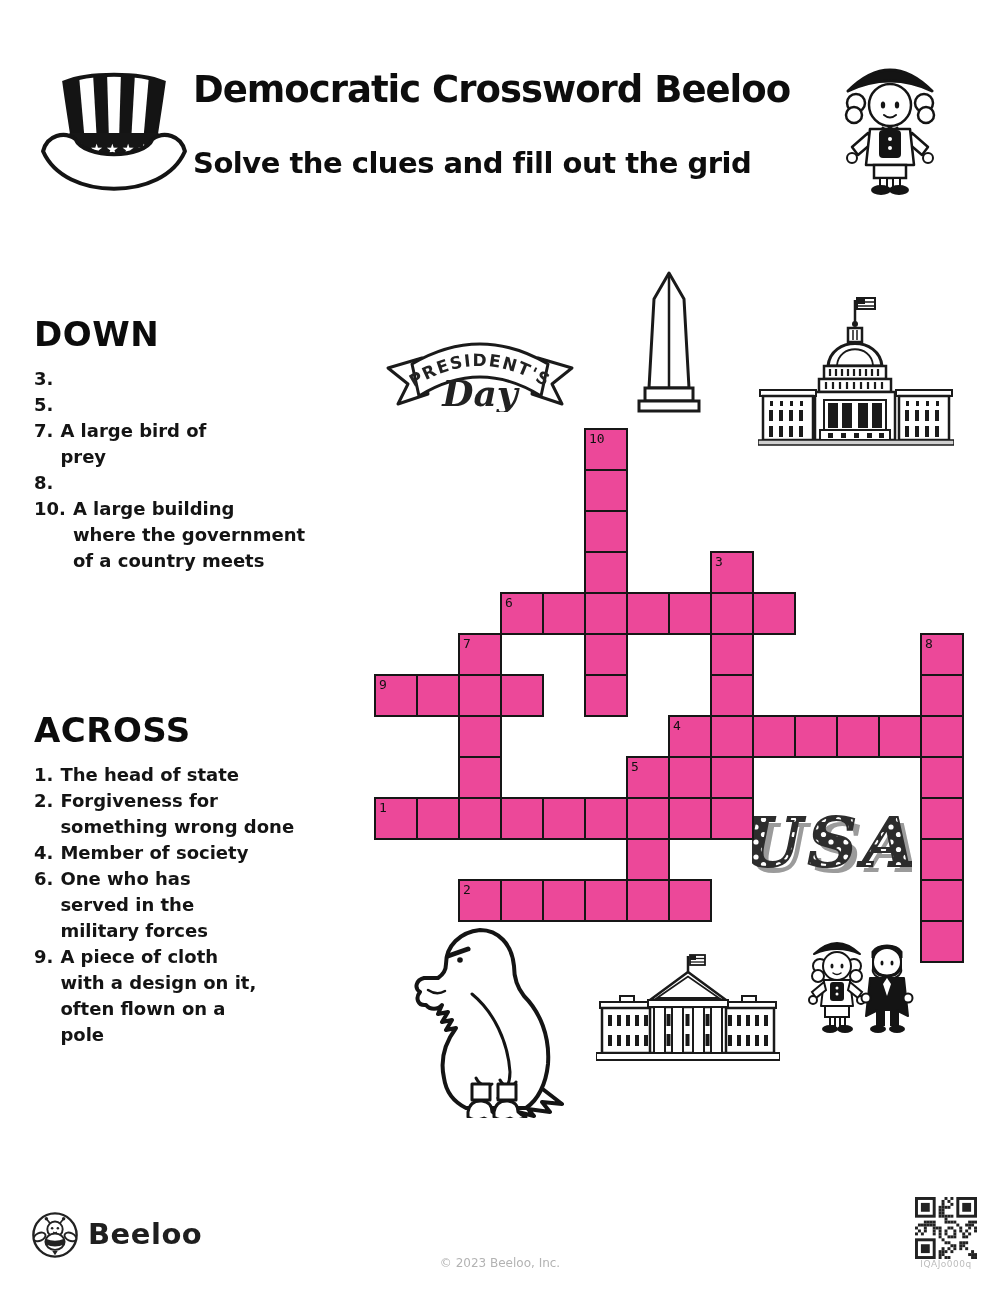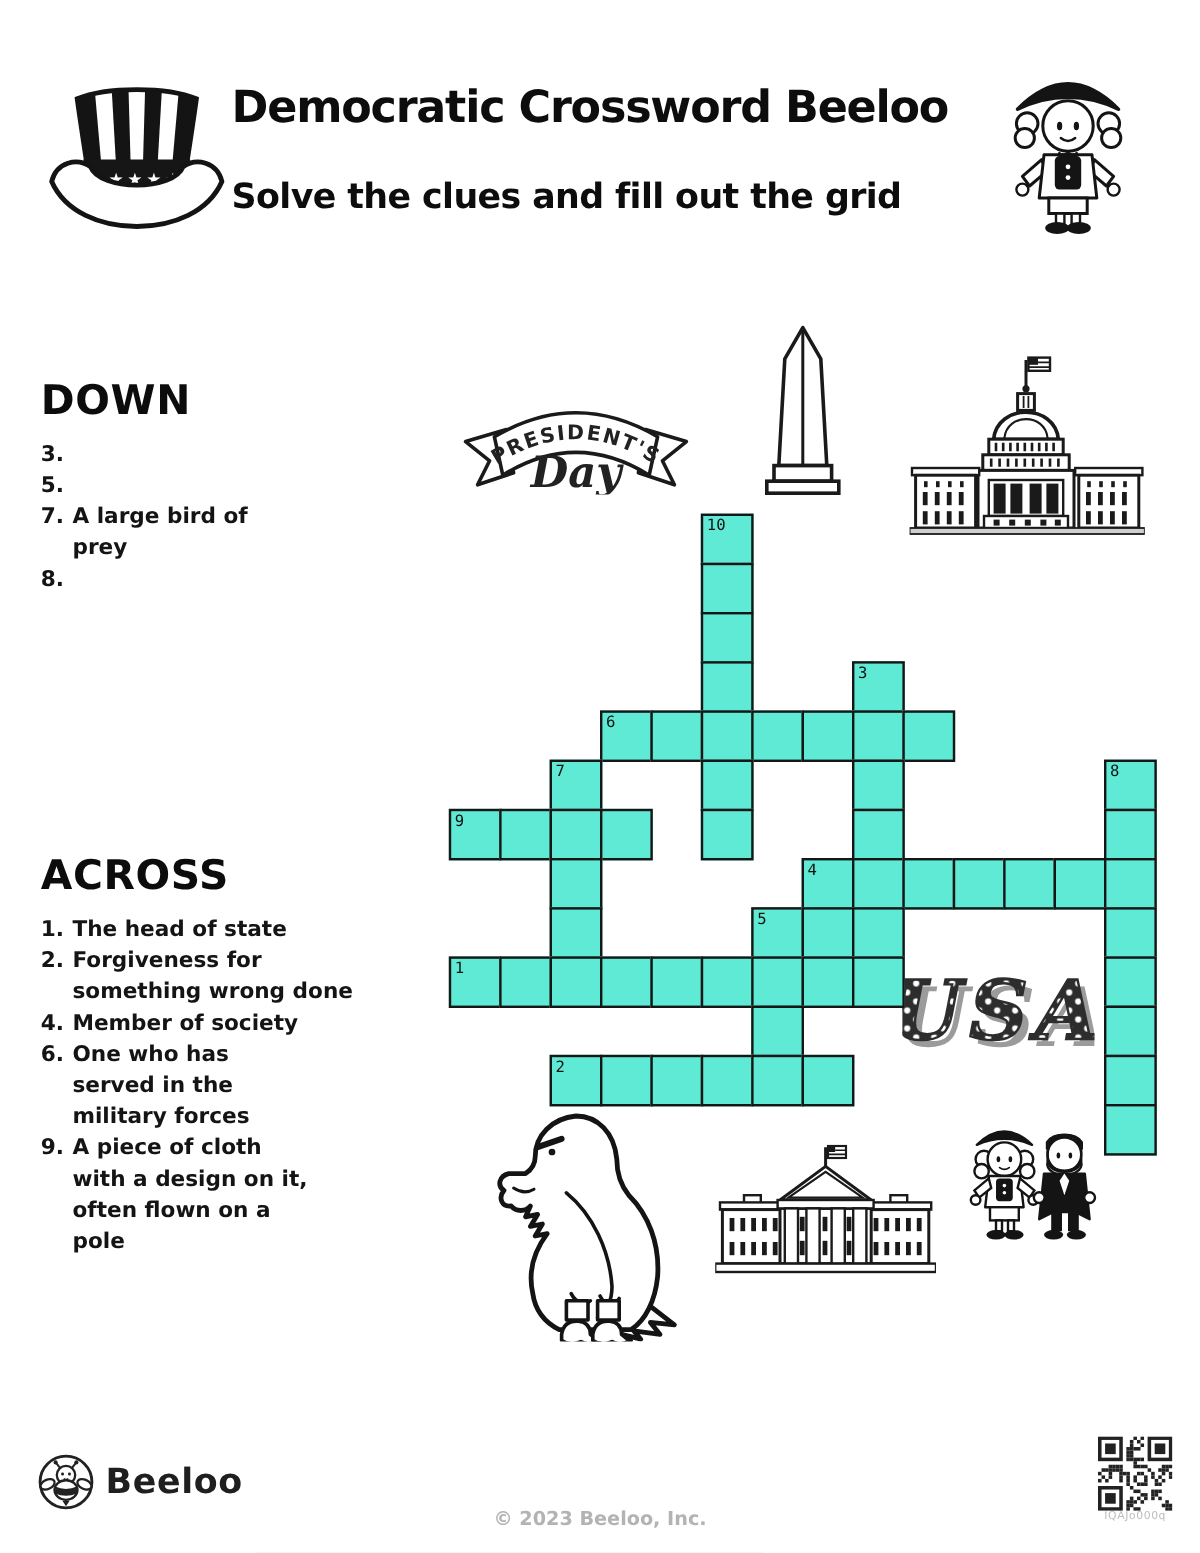--- a/index.html
+++ b/index.html
@@ -18,39 +18,39 @@
   .clues-down{top:314px;}
   .clues-across{top:710px;}
   .clues h3{margin:0 0 12px 0;font-size:34px;font-weight:bold;letter-spacing:0.5px;color:#0c0c0c;}
   .clue{display:flex;align-items:flex-start;font-size:18px;font-weight:bold;line-height:26px;color:#141414;}
   .clue-num{margin-right:7px;white-space:nowrap;}
   .clue-line{line-height:26px;}
 
   
   .grid{position:absolute;left:374px;top:428px;width:590px;height:535px;}
   .cell{position:absolute;width:44px;height:43px;box-sizing:border-box;
-        border:2px solid #161616;background:#5eead4;}
+        border:2px solid #161616;background:#ec4899;}
   .cellnum{position:absolute;top:1px;left:3px;
            font-family:"DejaVu Sans Mono",monospace;font-size:13px;color:#111;}
 
   
   .deco{position:absolute;}
   .banner-wrap{left:382px;top:320px;}
   .monument-wrap{left:636px;top:268px;}
   .capitol-wrap{left:758px;top:290px;}
   .usa-wrap{left:752px;top:793px;font-style:italic;}
   .eagle-wrap{left:388px;top:920px;}
   .whitehouse-wrap{left:596px;top:950px;}
   .figures-wrap{left:804px;top:926px;}
 
   
   .bee-wrap{position:absolute;left:31px;top:1211px;}
   .brand{position:absolute;left:88px;top:1217px;font-size:29px;font-weight:bold;color:#1f1f1f;letter-spacing:0.5px;}
   .copyright{position:absolute;left:0;top:1256px;width:1000px;text-align:center;
-             font-size:16px;color:#b3b3b3;font-weight:bold;}
+             font-size:12px;color:#b3b3b3;font-weight:normal;}
   .qr-wrap{position:absolute;left:915px;top:1197px;}
   .qr-label{position:absolute;left:903px;top:1259px;width:86px;text-align:center;
             font-size:9px;color:#bdbdbd;letter-spacing:0.5px;}
 </style>
 </head>
 <body>
 
 <div class="page">
 
   <div class="hat-wrap">
@@ -121,20 +121,28 @@
           <div class="clue-text">
             <div class="clue-line">A large bird of</div>
             <div class="clue-line">prey</div>
           </div>
         </div>
 
         <div class="clue">
           <span class="clue-num">8.</span>
         </div>
 
+        <div class="clue">
+          <span class="clue-num">10.</span>
+          <div class="clue-text">
+            <div class="clue-line">A large building</div>
+            <div class="clue-line">where the government</div>
+            <div class="clue-line">of a country meets</div>
+          </div>
+        </div>
       </div>
   </div>
 
   <div class="clues clues-across">
     <h3>ACROSS</h3>
     <div>
 
         <div class="clue">
           <span class="clue-num">1.</span>
           <div class="clue-text">

